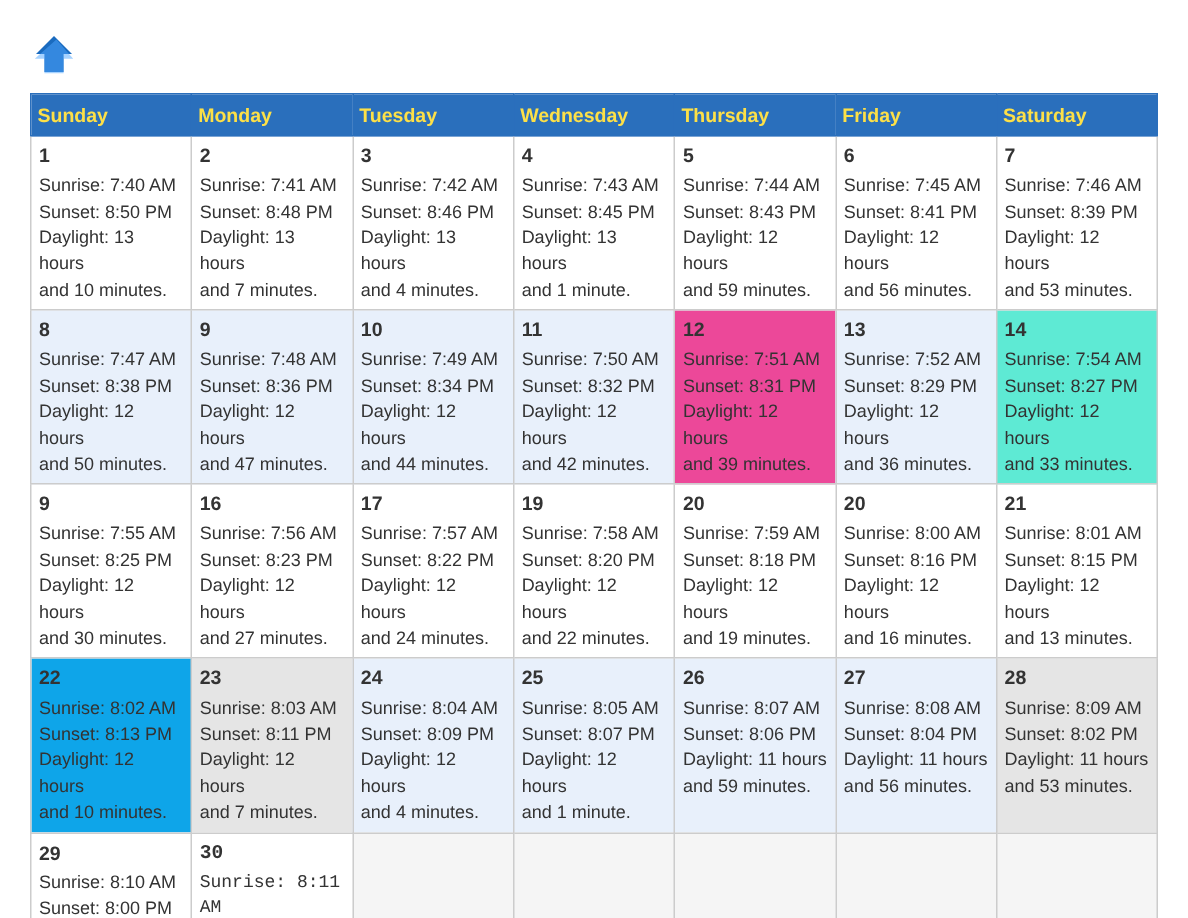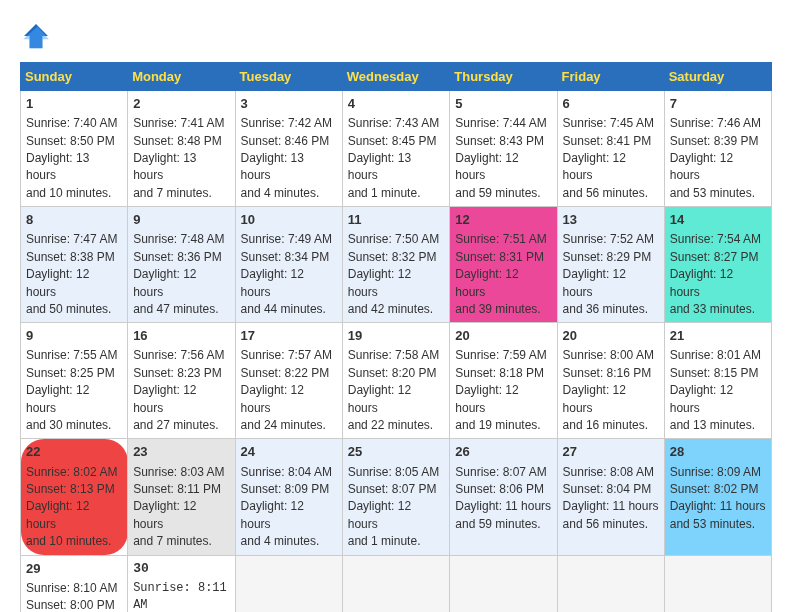--- a/index.html
+++ b/index.html
@@ -139,27 +139,27 @@
       <tr>
         <td style="background-color: rgb(255, 255, 255);"><span class="day-number">9</span><span class="day-info">Sunrise: 7:55 AM<br>Sunset: 8:25 PM<br>Daylight: 12 hours<br>and 30 minutes.</span></td>
         <td style="background-color: rgb(255, 255, 255);"><span class="day-number">16</span><span class="day-info">Sunrise: 7:56 AM<br>Sunset: 8:23 PM<br>Daylight: 12 hours<br>and 27 minutes.</span></td>
         <td style="background-color: rgb(255, 255, 255);"><span class="day-number">17</span><span class="day-info">Sunrise: 7:57 AM<br>Sunset: 8:22 PM<br>Daylight: 12 hours<br>and 24 minutes.</span></td>
         <td style="background-color: rgb(255, 255, 255);"><span class="day-number">19</span><span class="day-info">Sunrise: 7:58 AM<br>Sunset: 8:20 PM<br>Daylight: 12 hours<br>and 22 minutes.</span></td>
         <td style="background-color: rgb(255, 255, 255);"><span class="day-number">20</span><span class="day-info">Sunrise: 7:59 AM<br>Sunset: 8:18 PM<br>Daylight: 12 hours<br>and 19 minutes.</span></td>
         <td style="background-color: rgb(255, 255, 255);"><span class="day-number">20</span><span class="day-info">Sunrise: 8:00 AM<br>Sunset: 8:16 PM<br>Daylight: 12 hours<br>and 16 minutes.</span></td>
         <td style="background-color: rgb(255, 255, 255);"><span class="day-number">21</span><span class="day-info">Sunrise: 8:01 AM<br>Sunset: 8:15 PM<br>Daylight: 12 hours<br>and 13 minutes.</span></td>
       </tr>
       <tr>
-        <td style="background-color: #ef4444; border-radius: 23px;"><span class="day-number">22</span><span class="day-info">Sunrise: 8:02 AM<br>Sunset: 8:13 PM<br>Daylight: 12 hours<br>and 10 minutes.</span></td>
+        <td style="background-color: #0ea5e9;"><span class="day-number">22</span><span class="day-info">Sunrise: 8:02 AM<br>Sunset: 8:13 PM<br>Daylight: 12 hours<br>and 10 minutes.</span></td>
         <td style="background-color: #e5e5e5;"><span class="day-number">23</span><span class="day-info">Sunrise: 8:03 AM<br>Sunset: 8:11 PM<br>Daylight: 12 hours<br>and 7 minutes.</span></td>
         <td style="background-color: rgb(232, 240, 251);"><span class="day-number">24</span><span class="day-info">Sunrise: 8:04 AM<br>Sunset: 8:09 PM<br>Daylight: 12 hours<br>and 4 minutes.</span></td>
         <td style="background-color: rgb(232, 240, 251);"><span class="day-number">25</span><span class="day-info">Sunrise: 8:05 AM<br>Sunset: 8:07 PM<br>Daylight: 12 hours<br>and 1 minute.</span></td>
         <td style="background-color: rgb(232, 240, 251);"><span class="day-number">26</span><span class="day-info">Sunrise: 8:07 AM<br>Sunset: 8:06 PM<br>Daylight: 11 hours<br>and 59 minutes.</span></td>
         <td style="background-color: rgb(232, 240, 251);"><span class="day-number">27</span><span class="day-info">Sunrise: 8:08 AM<br>Sunset: 8:04 PM<br>Daylight: 11 hours<br>and 56 minutes.</span></td>
-        <td style="background-color: #7dd3fc;"><span class="day-number">28</span><span class="day-info">Sunrise: 8:09 AM<br>Sunset: 8:02 PM<br>Daylight: 11 hours<br>and 53 minutes.</span></td>
+        <td style="background-color: #e5e5e5;"><span class="day-number">28</span><span class="day-info">Sunrise: 8:09 AM<br>Sunset: 8:02 PM<br>Daylight: 11 hours<br>and 53 minutes.</span></td>
       </tr>
       <tr>
         <td style="background-color: rgb(255, 255, 255);"><span class="day-number">29</span><span class="day-info">Sunrise: 8:10 AM<br>Sunset: 8:00 PM<br>Daylight: 11 hours<br>and 50 minutes.</span></td>
         <td style="background-color: rgb(255, 255, 255); font-family: Liberation Mono, monospace;"><span class="day-number">30</span><span class="day-info">Sunrise: 8:11 AM<br>Sunset: 7:58 PM<br>Daylight: 11 hours<br>and 47 minutes.</span></td>
         <td class="empty"></td>
         <td class="empty"></td>
         <td class="empty"></td>
         <td class="empty"></td>
         <td class="empty"></td>
       </tr>

